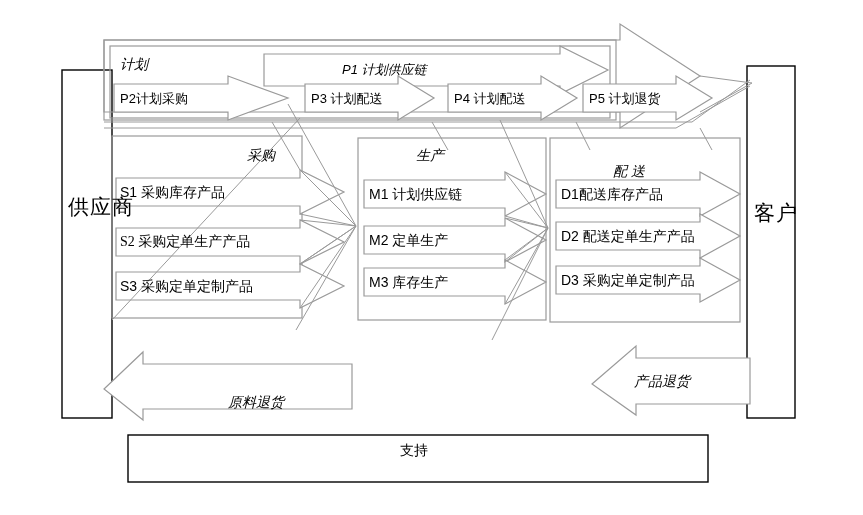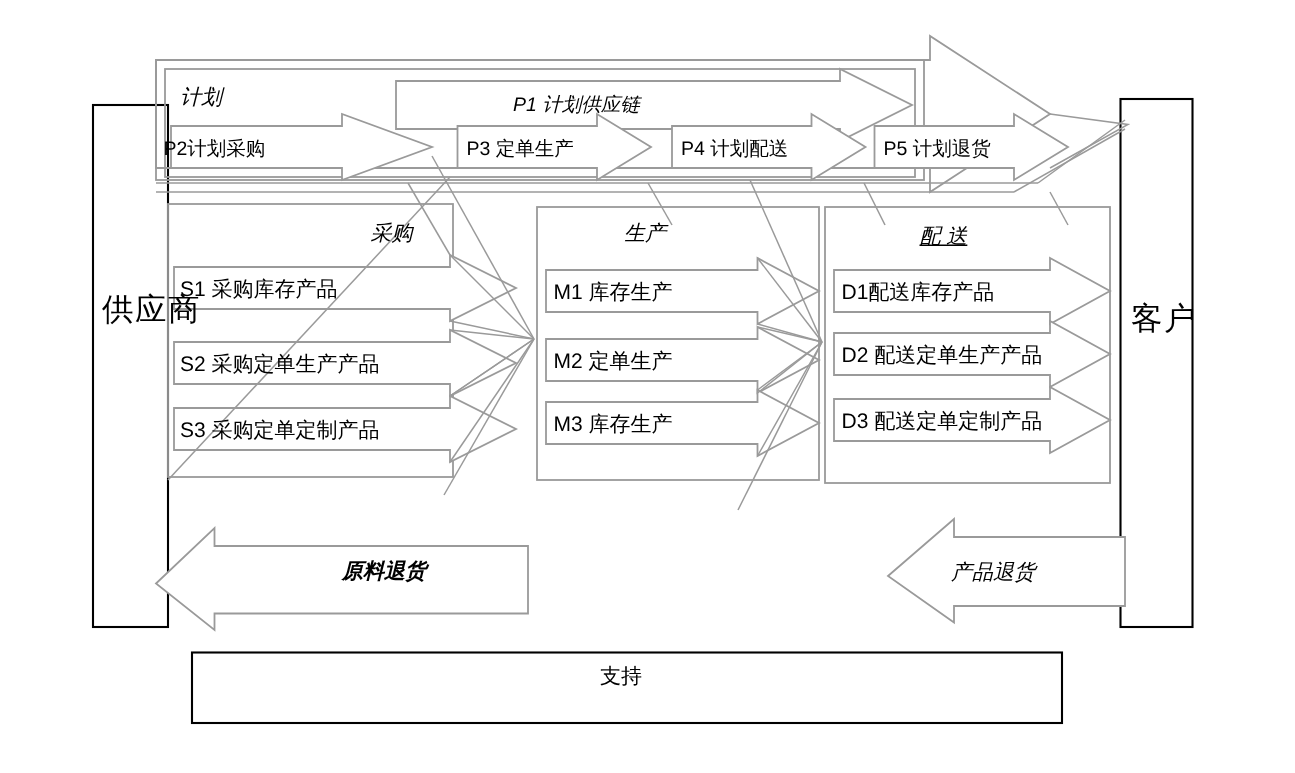--- a/index.html
+++ b/index.html
@@ -128,49 +128,49 @@
   <div class="lbl lbl-big" style="left:68px;top:196px;letter-spacing:1px;">供应商</div>
 
   <div class="lbl lbl-big" style="left:754px;top:202px;letter-spacing:1px;">客户</div>
 
   <div class="lbl lbl-sec lbl-italic" style="left:120px;top:57px;font-style:italic;">计划</div>
 
   <div class="lbl lbl-sec lbl-italic" style="left:215px;top:148px;margin-left:32px;">采购</div>
 
   <div class="lbl lbl-sec lbl-italic" style="left:400px;top:148px;margin-left:16px;">生产</div>
 
-  <div class="lbl lbl-sec lbl-italic" style="left:613px;top:150px;text-decoration:underline;">配  送</div>
+  <div class="lbl lbl-sec lbl-italic" style="left:613px;top:164px;">配  送</div>
 
   <div class="lbl lbl-plan" style="left:342px;top:63px;font-style:italic;">P1  计划供应链</div>
 
-  <div class="lbl lbl-plan" style="left:109px;top:92px;">P2计划采购</div>
+  <div class="lbl lbl-plan" style="left:120px;top:92px;">P2计划采购</div>
 
-  <div class="lbl lbl-plan" style="left:311px;top:92px;">P3  定单生产</div>
+  <div class="lbl lbl-plan" style="left:311px;top:92px;">P3  计划配送</div>
 
   <div class="lbl lbl-plan" style="left:454px;top:92px;">P4  计划配送</div>
 
   <div class="lbl lbl-plan" style="left:589px;top:92px;text-align:right;">P5  计划退货</div>
 
   <div class="lbl lbl-item" style="left:120px;top:185px;">S1  采购库存产品</div>
 
-  <div class="lbl lbl-item" style="left:120px;top:235px;">S2  采购定单生产产品</div>
+  <div class="lbl lbl-item" style="left:120px;top:235px;font-family:Liberation Serif, serif;">S2  采购定单生产产品</div>
 
   <div class="lbl lbl-item" style="left:120px;top:279px;">S3  采购定单定制产品</div>
 
-  <div class="lbl lbl-item" style="left:369px;top:187px;">M1    库存生产</div>
+  <div class="lbl lbl-item" style="left:369px;top:187px;">M1    计划供应链</div>
 
   <div class="lbl lbl-item lbl-faded" style="left:369px;top:233px;">M2  定单生产</div>
 
   <div class="lbl lbl-item" style="left:369px;top:275px;">M3    库存生产</div>
 
   <div class="lbl lbl-item lbl-faded" style="left:561px;top:187px;">D1配送库存产品</div>
 
   <div class="lbl lbl-item" style="left:561px;top:229px;">D2   配送定单生产产品</div>
 
-  <div class="lbl lbl-item" style="left:561px;top:273px;">D3  配送定单定制产品</div>
+  <div class="lbl lbl-item" style="left:561px;top:273px;">D3  采购定单定制产品</div>
 
-  <div class="lbl lbl-ret lbl-italic" style="left:228px;top:373px;font-weight:bold;">原料退货</div>
+  <div class="lbl lbl-ret lbl-italic" style="left:228px;top:395px;">原料退货</div>
 
   <div class="lbl lbl-ret lbl-italic" style="left:634px;top:374px;">产品退货</div>
 
   <div class="lbl lbl-sec" style="left:400px;top:443px;">支持</div>
 
 </div>
 
 </body></html>

